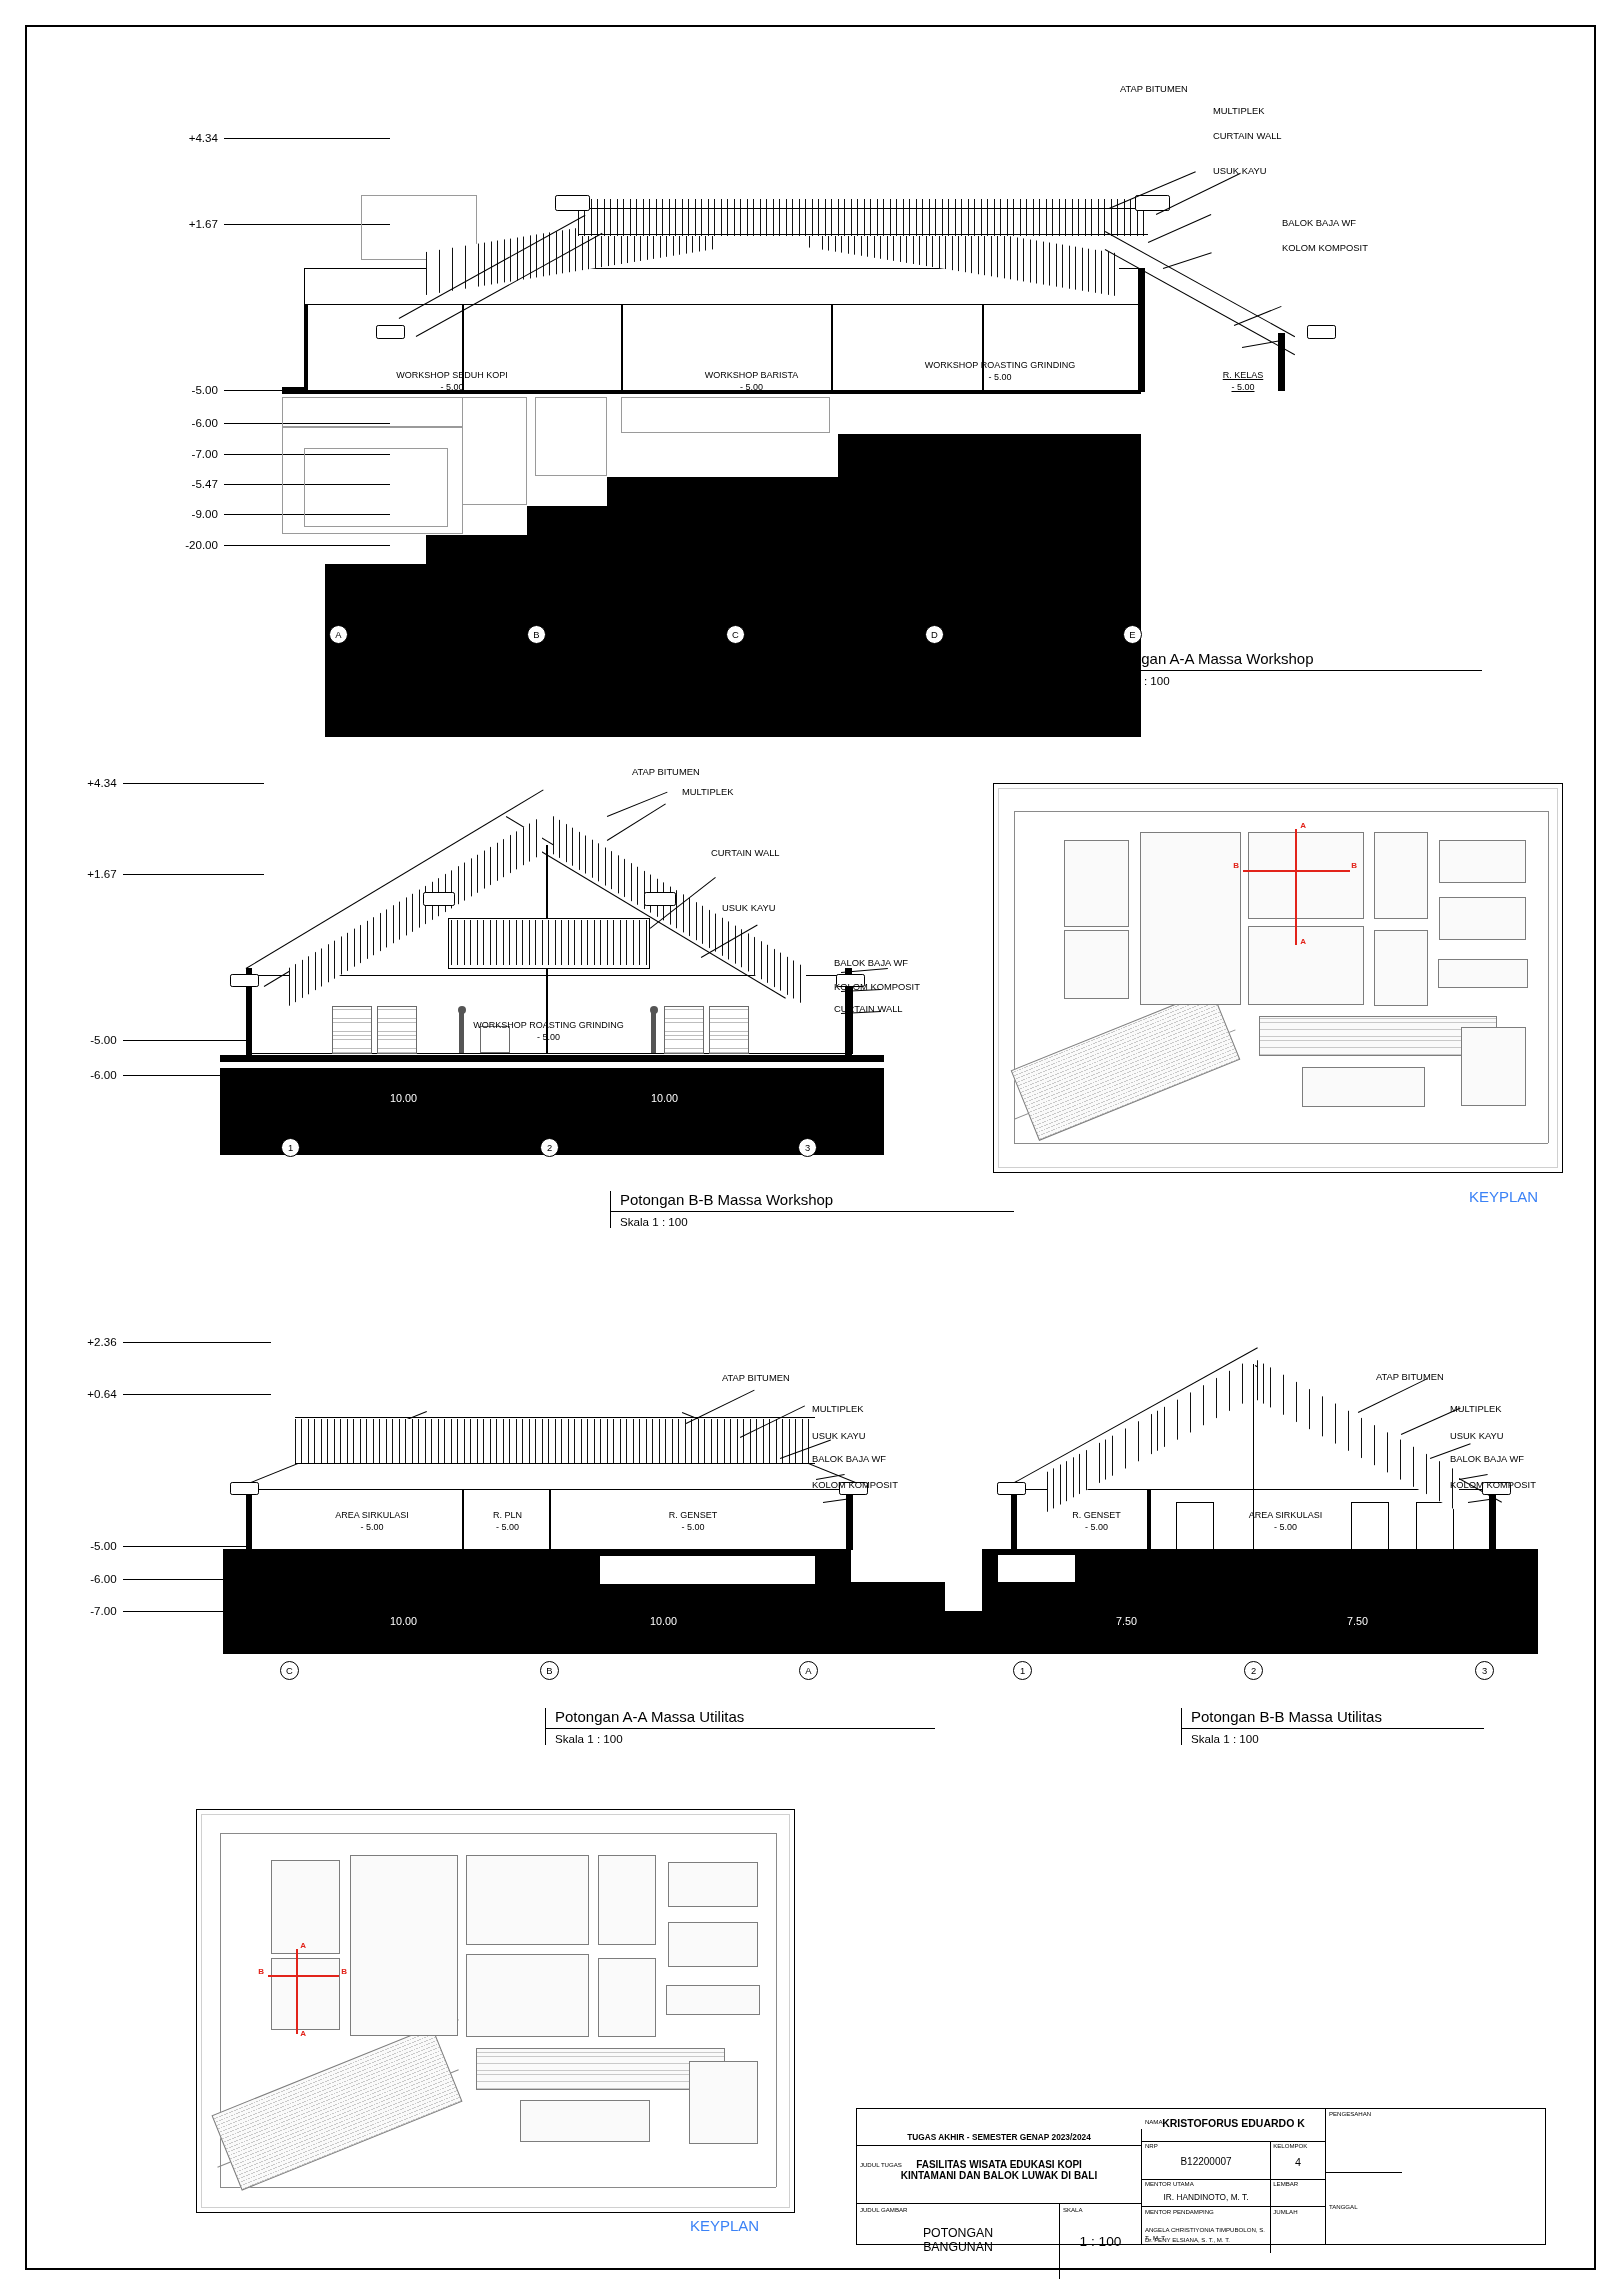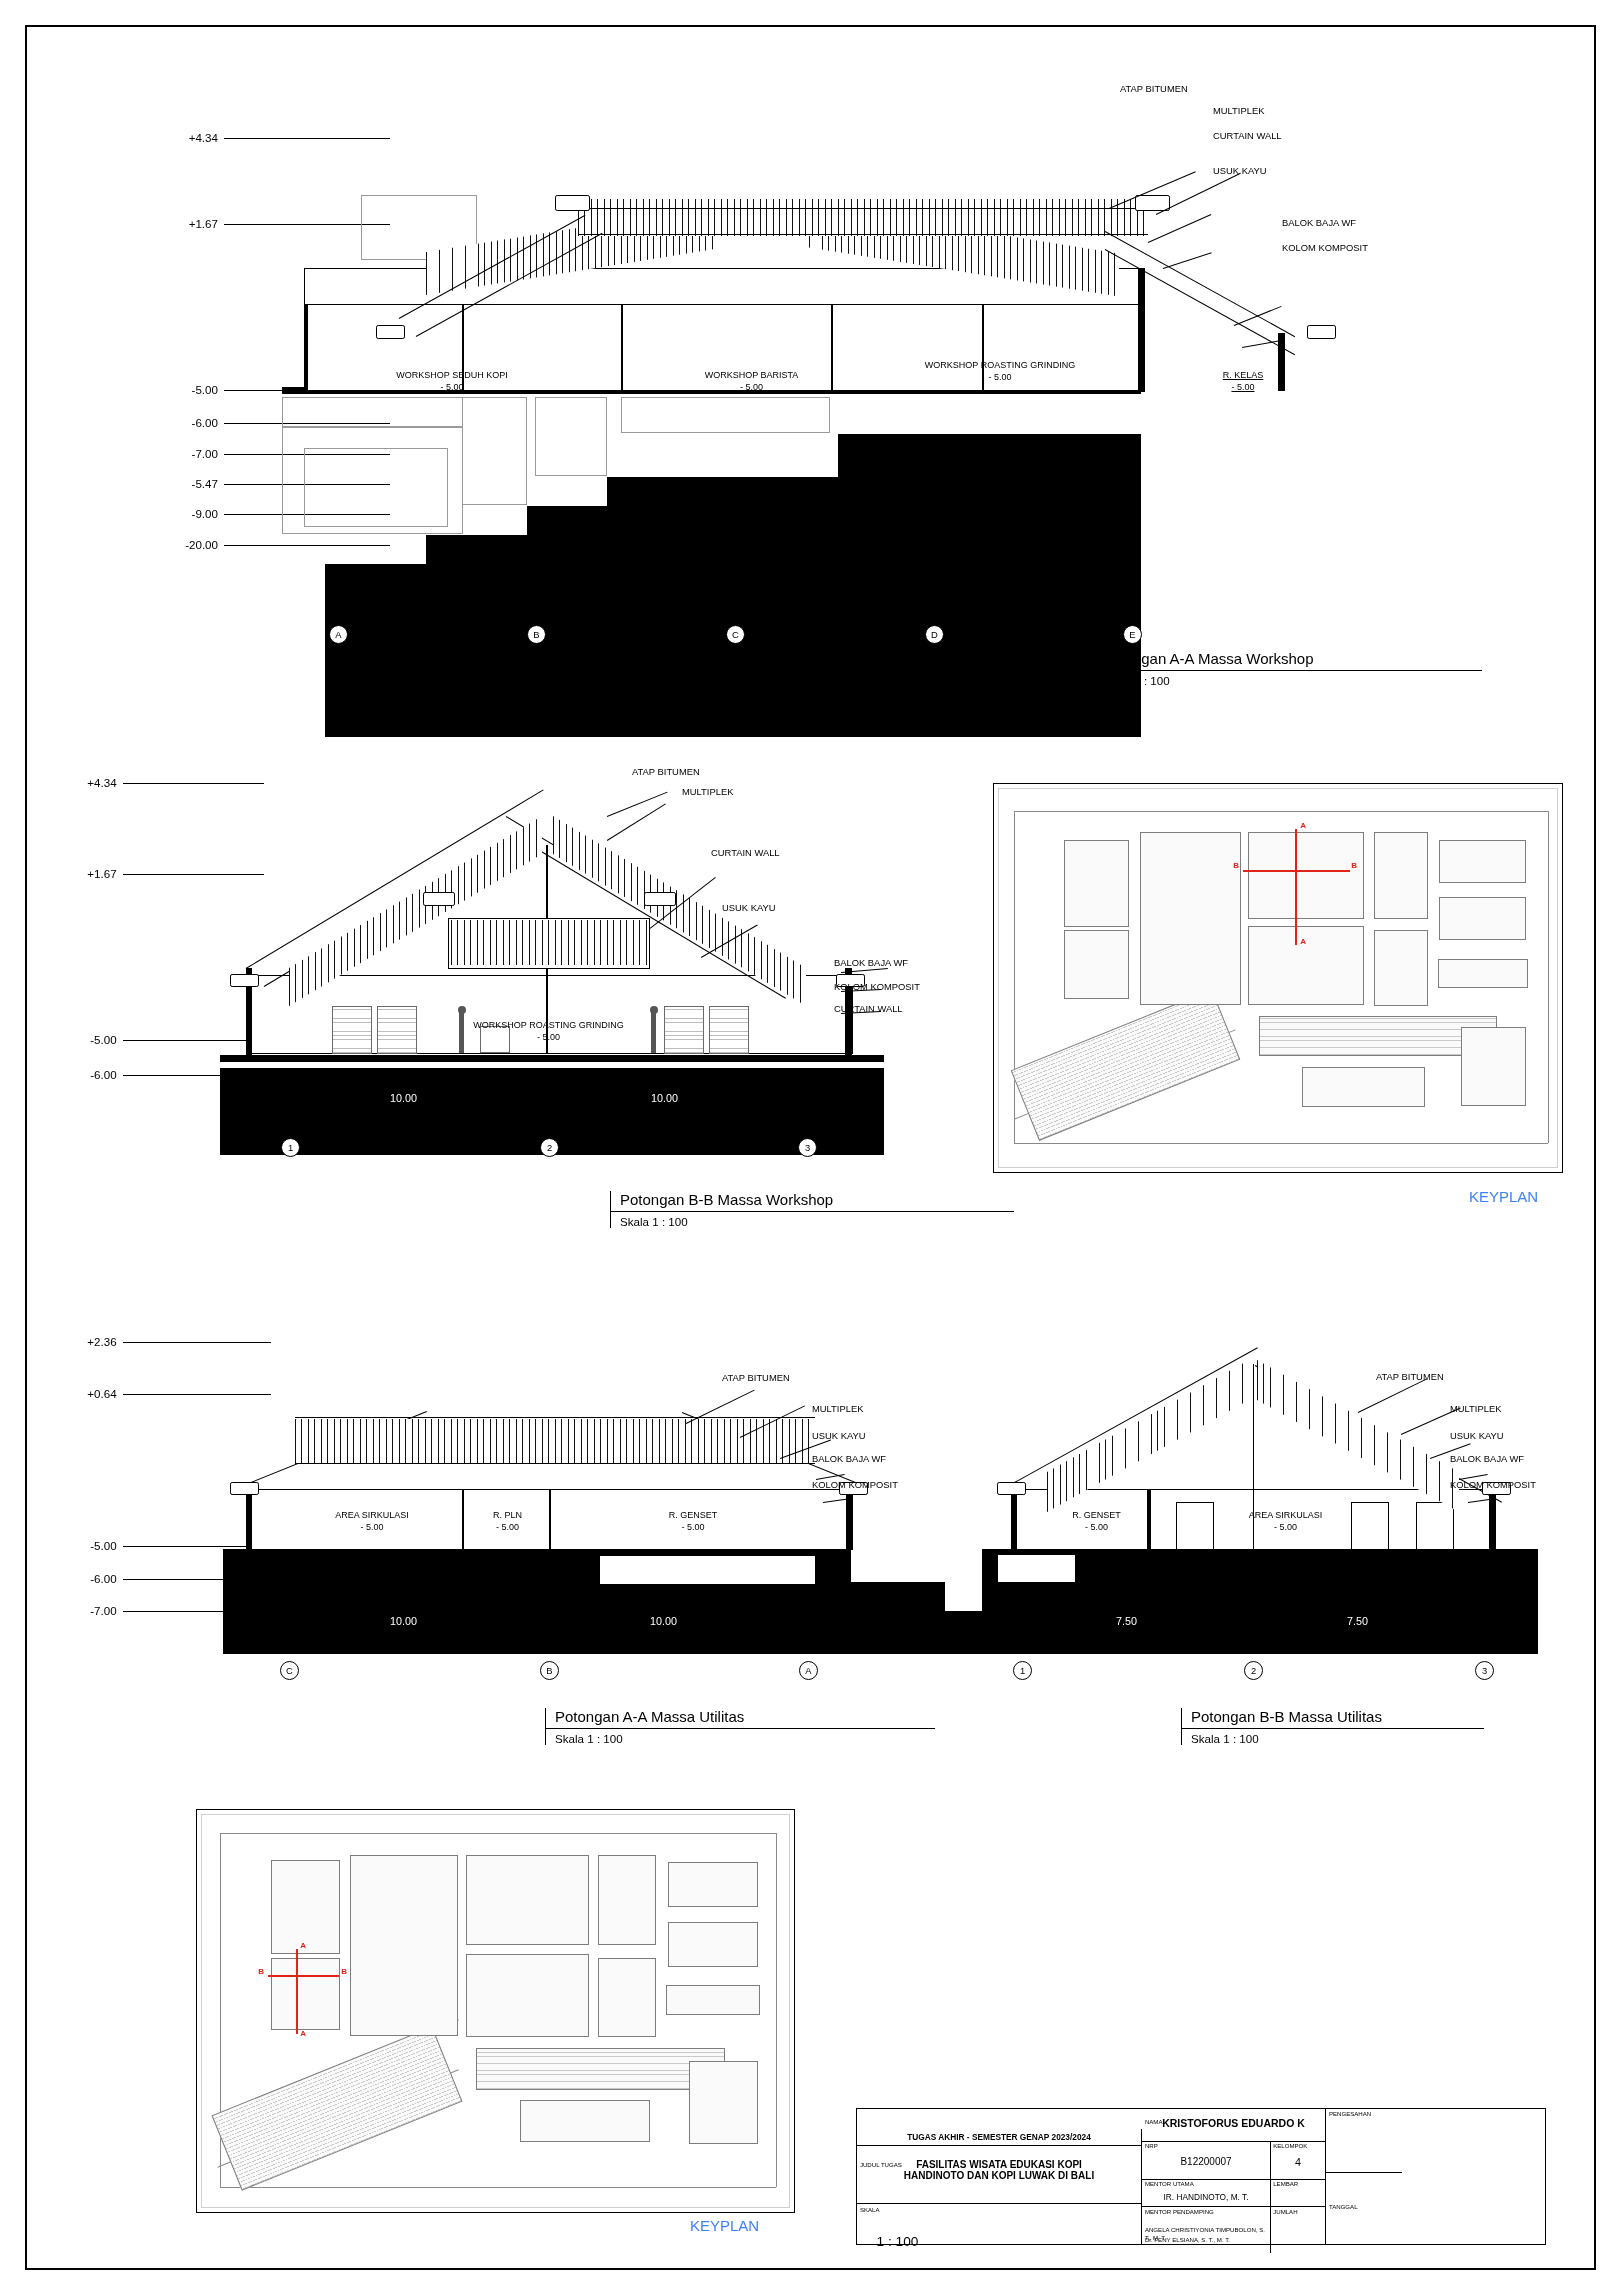--- a/index.html
+++ b/index.html
@@ -573,23 +573,28 @@
   <div id="stamp" style="left:856px; top:2108px; width:690px; height:137px;">
 
 
     <div class="cell" style="width:285px;margin-top:20px;">
       <div class="row" style="height:17.3px;">
         <div class="c b" style="font-size:8.3px; line-height:17.3px;">TUGAS AKHIR - SEMESTER GENAP 2023/2024</div>
       </div>
       <div class="row" style="height:45px;">
         <div class="xs" style="position:absolute; left:2.9px; top:1.4px;">JUDUL TUGAS</div>
         <div class="c b" style="font-size:10px; margin-top:13px;">FASILITAS WISATA EDUKASI KOPI</div>
-        <div class="c b" style="font-size:10px;">HANDINOTO DAN KOPI LUWAK DI BALI</div>
+        <div class="c b" style="font-size:10px;">KINTAMANI DAN BALOK LUWAK DI BALI</div>
       </div>
       <div class="row" style="height:75px; display:flex;">
+        <div style="flex:1; position:relative; border-right:0.9px solid #000;">
+          <div class="xs" style="position:absolute; left:2.9px; top:1.4px;">JUDUL GAMBAR</div>
+          <div class="c" style="font-size:12.3px; margin-top:21.7px;">POTONGAN</div>
+          <div class="c" style="font-size:12.3px;">BANGUNAN</div>
+        </div>
         <div style="width:81px; position:relative;">
           <div class="xs" style="position:absolute; left:2.9px; top:1.4px;">SKALA</div>
           <div class="c" style="font-size:13.7px; margin-top:30px;">1 : 100</div>
         </div>
       </div>
     </div>
 
     <div class="cell" style="width:184px;">
       <div class="row" style="height:24.6px;">
         <div class="xs" style="position:absolute; left:2.9px; top:0.7px;">NAMA</div>

